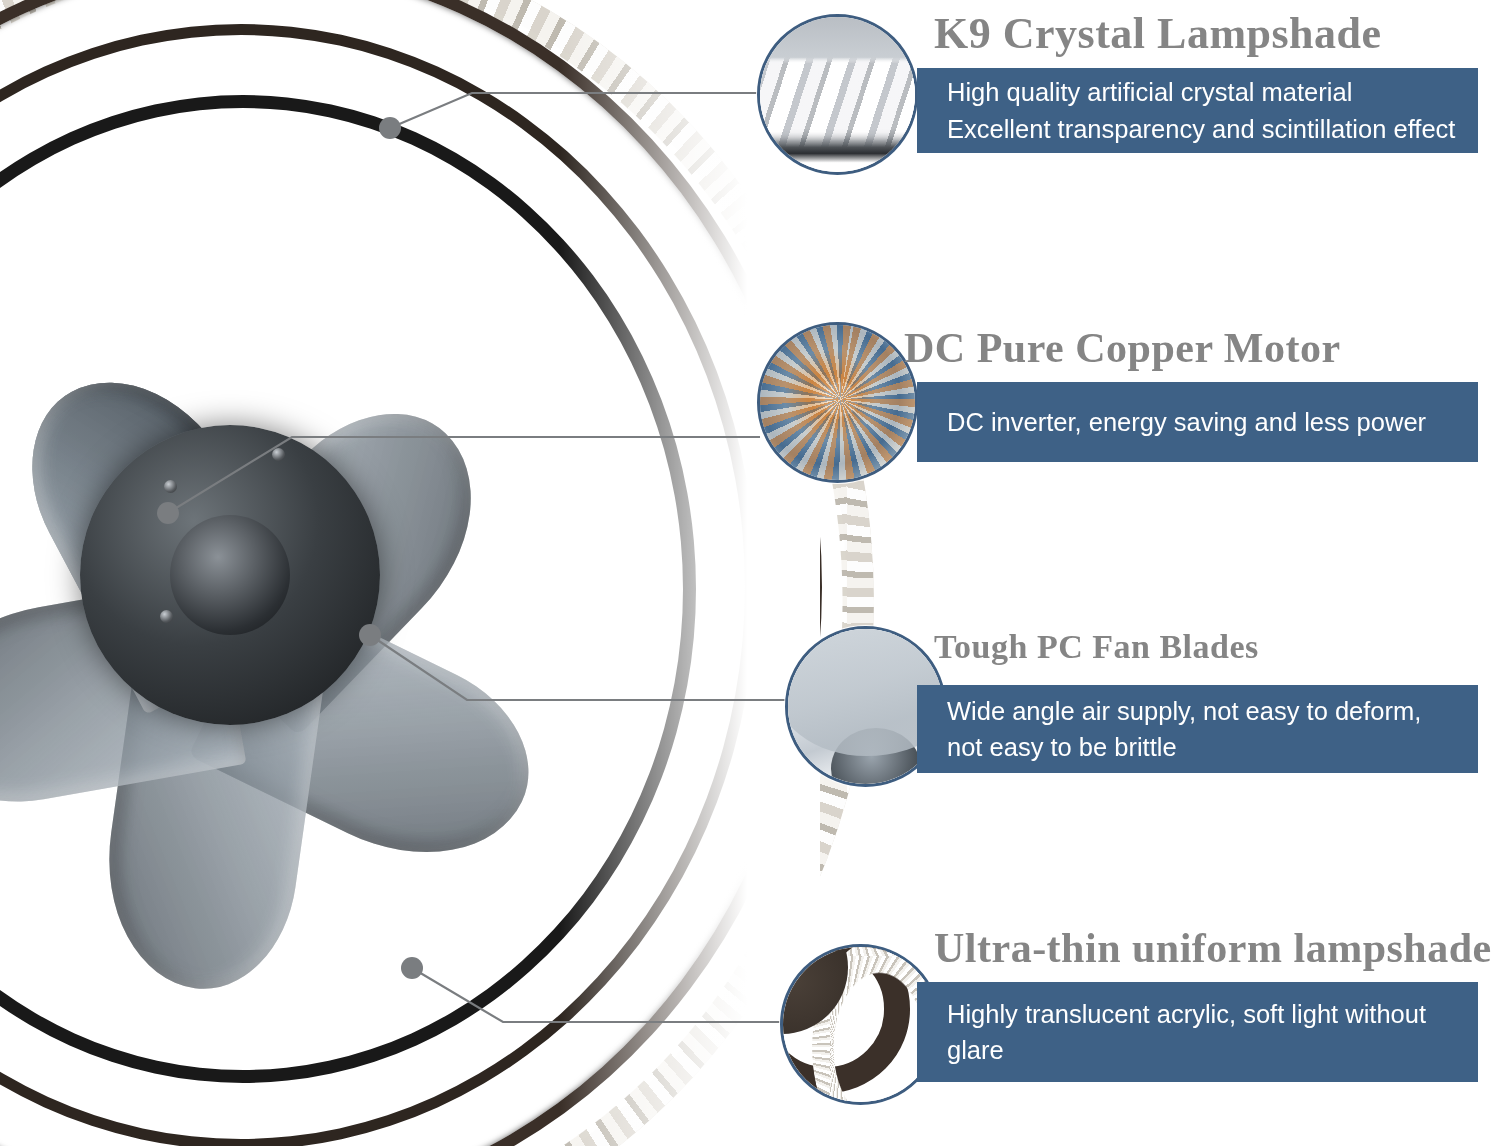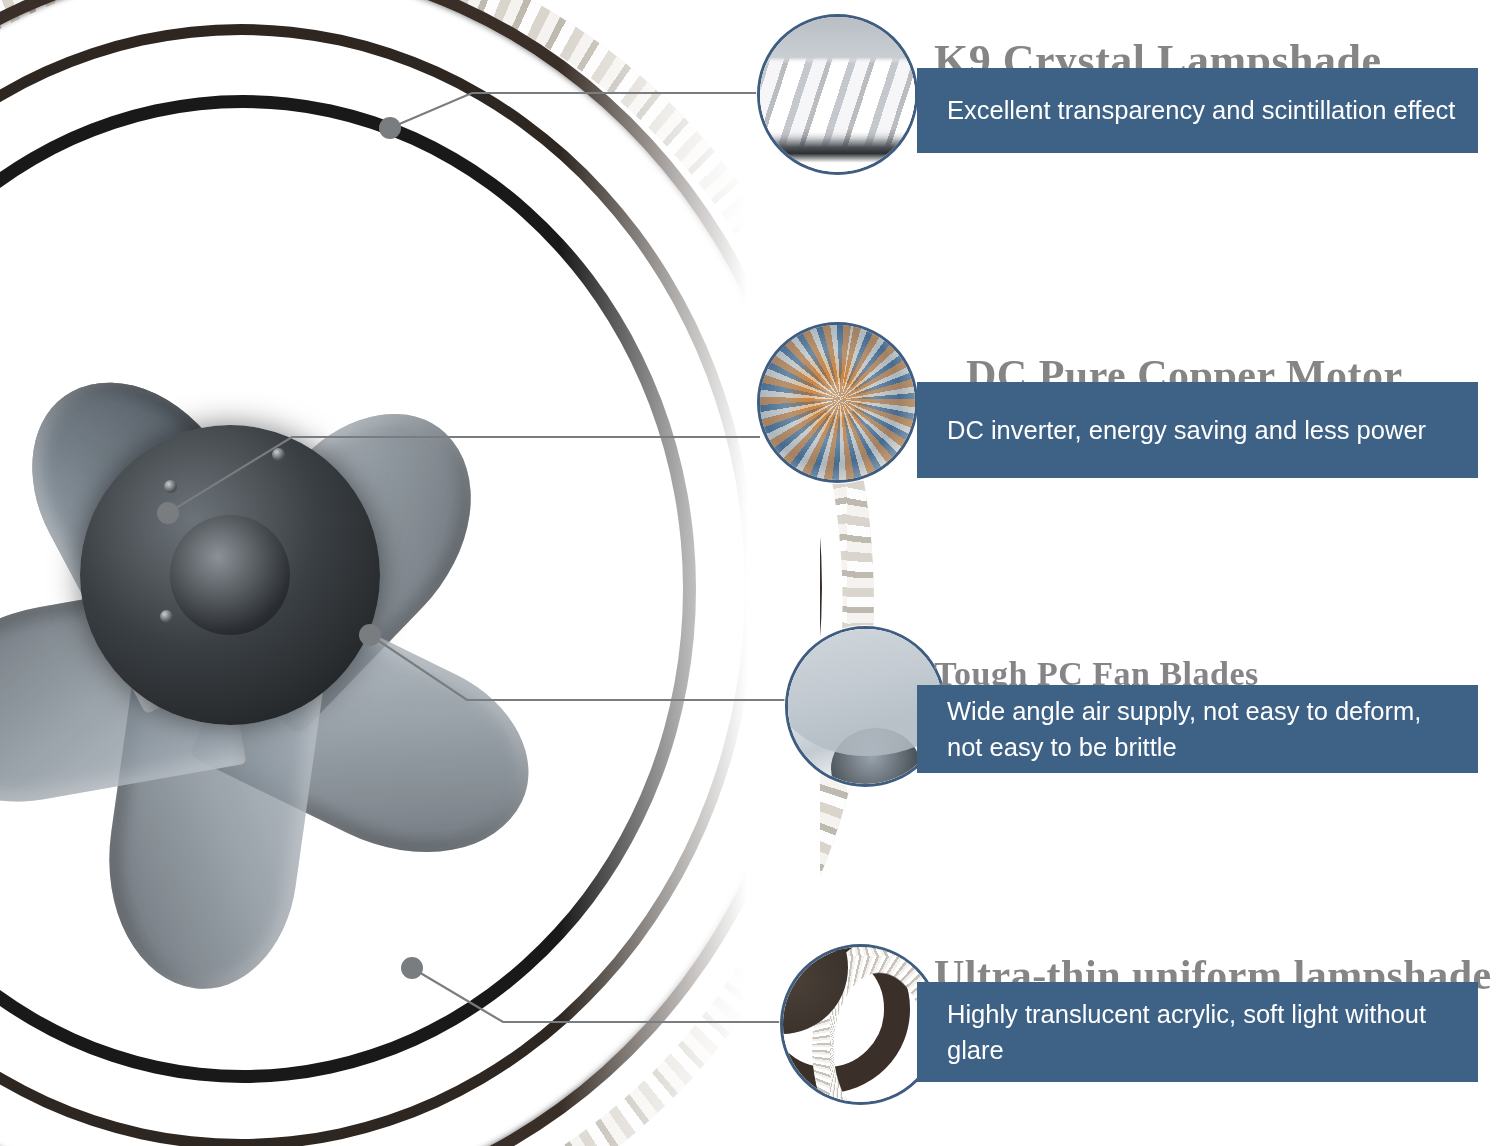--- a/index.html
+++ b/index.html
@@ -101,21 +101,20 @@
   .thumb{
     position:absolute;width:155px;height:155px;border-radius:50%;
     border:3px solid #3e5d80;overflow:hidden;background:#fff;
     box-shadow:0 0 0 1px rgba(255,255,255,.9);
   }
   .thumb .inner{position:absolute;inset:0;}
   .headline{
     position:absolute;white-space:nowrap;
     font-family:"Liberation Serif",serif;font-weight:700;color:#858585;
     letter-spacing:.5px;
-    margin-top:27px;
   }
   .body-badge{
     position:absolute;background:#3e6186;color:#fff;
     font-family:"Liberation Sans",sans-serif;
     display:flex;flex-direction:column;justify-content:center;
     padding:6px 0 6px 30px;box-sizing:border-box;
   }
   .body-badge span{display:block;line-height:1.42;font-size:25.5px;}
 
   
@@ -231,30 +230,31 @@
   <div class="dot" style="left:157px;top:502px"></div>
   <div class="dot" style="left:359px;top:624px"></div>
   <div class="dot" style="left:401px;top:957px"></div>
 
   <div class="callout">
     <div class="thumb" style="left:757px;top:14px">
       <div class="inner art-crystal"></div>
     </div>
     <div class="headline" style="left:934px;top:8px;font-size:44px">K9  Crystal  Lampshade</div>
     <div class="body-badge" style="left:917px;top:68px;width:561px;height:85px">
+      <span>High quality artificial crystal material</span>
       <span>Excellent transparency and scintillation effect</span>
     </div>
   </div>
 
   <div class="callout">
     <div class="thumb" style="left:757px;top:322px">
       <div class="inner art-motor"></div>
     </div>
-    <div class="headline" style="left:966px;top:324px;font-size:42px">DC Pure Copper Motor</div>
-    <div class="body-badge" style="left:917px;top:382px;width:561px;height:96px">
+    <div class="headline" style="left:904px;top:324px;font-size:42px">DC Pure Copper Motor</div>
+    <div class="body-badge" style="left:917px;top:382px;width:561px;height:80px">
       <span>DC inverter, energy saving and less power</span>
     </div>
   </div>
 
   <div class="callout">
     <div class="thumb" style="left:785px;top:626px">
       <div class="inner art-blade">
           <div class="nub"></div>
         </div>
     </div>

